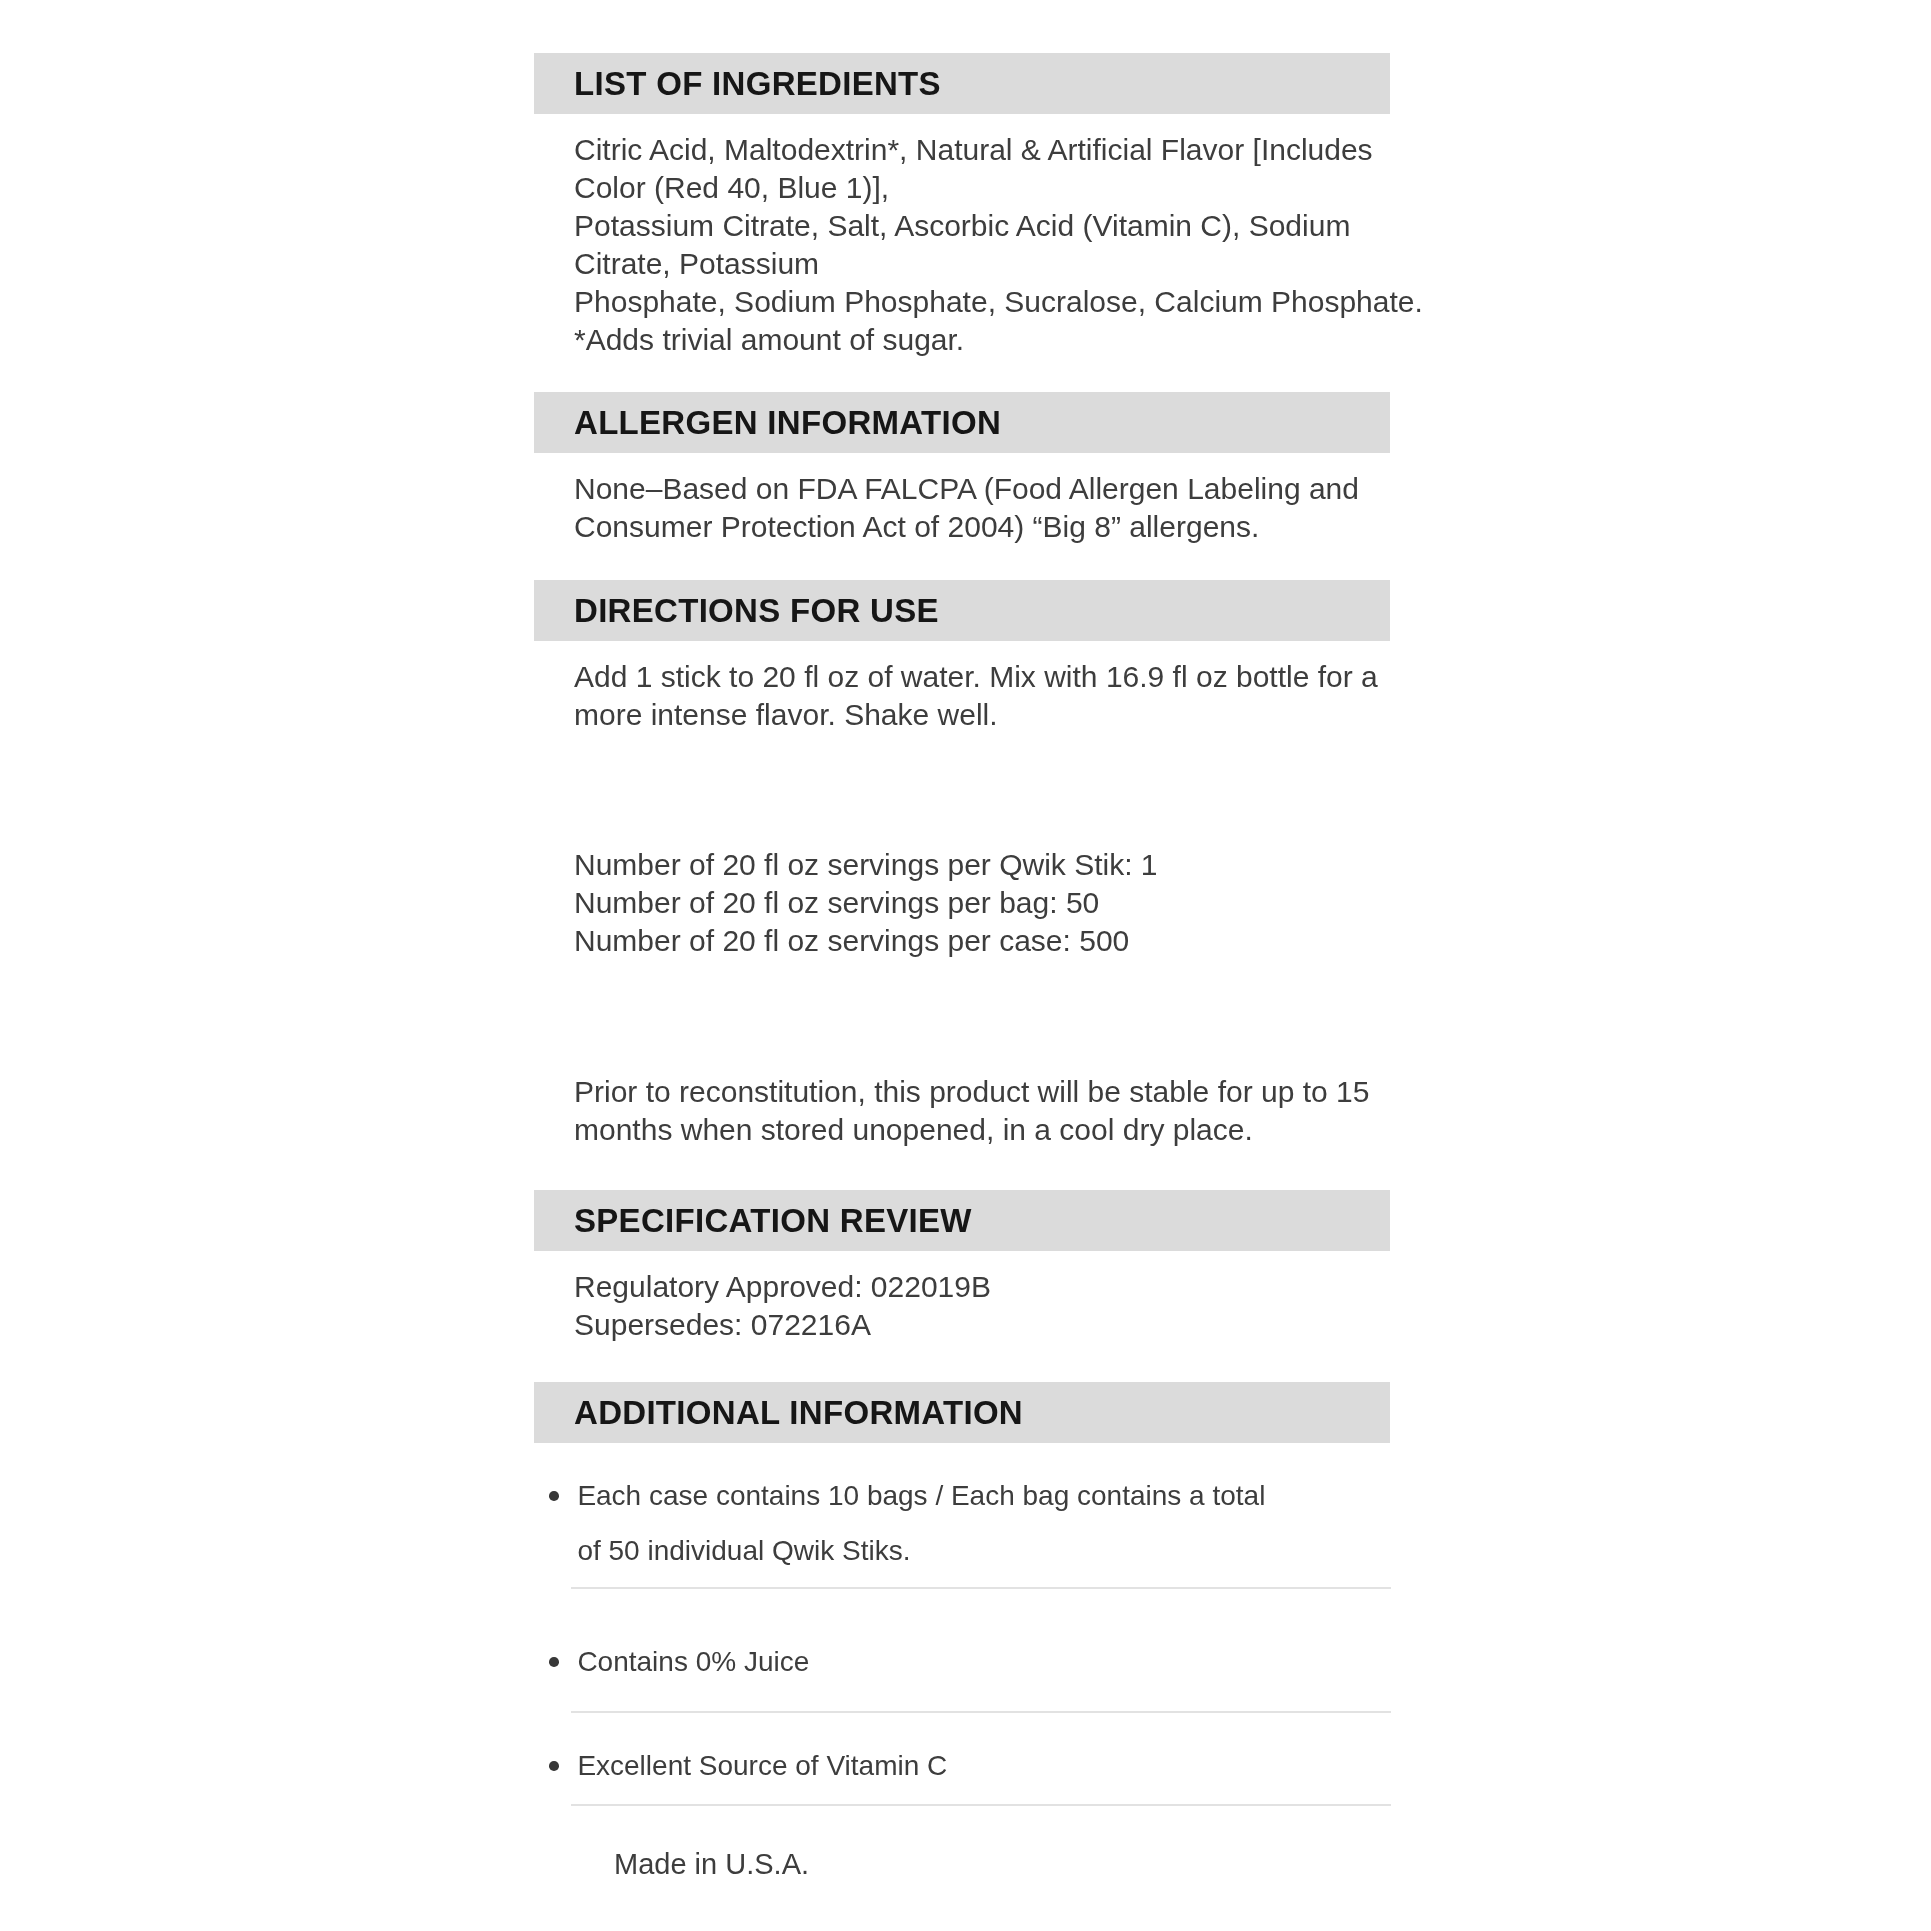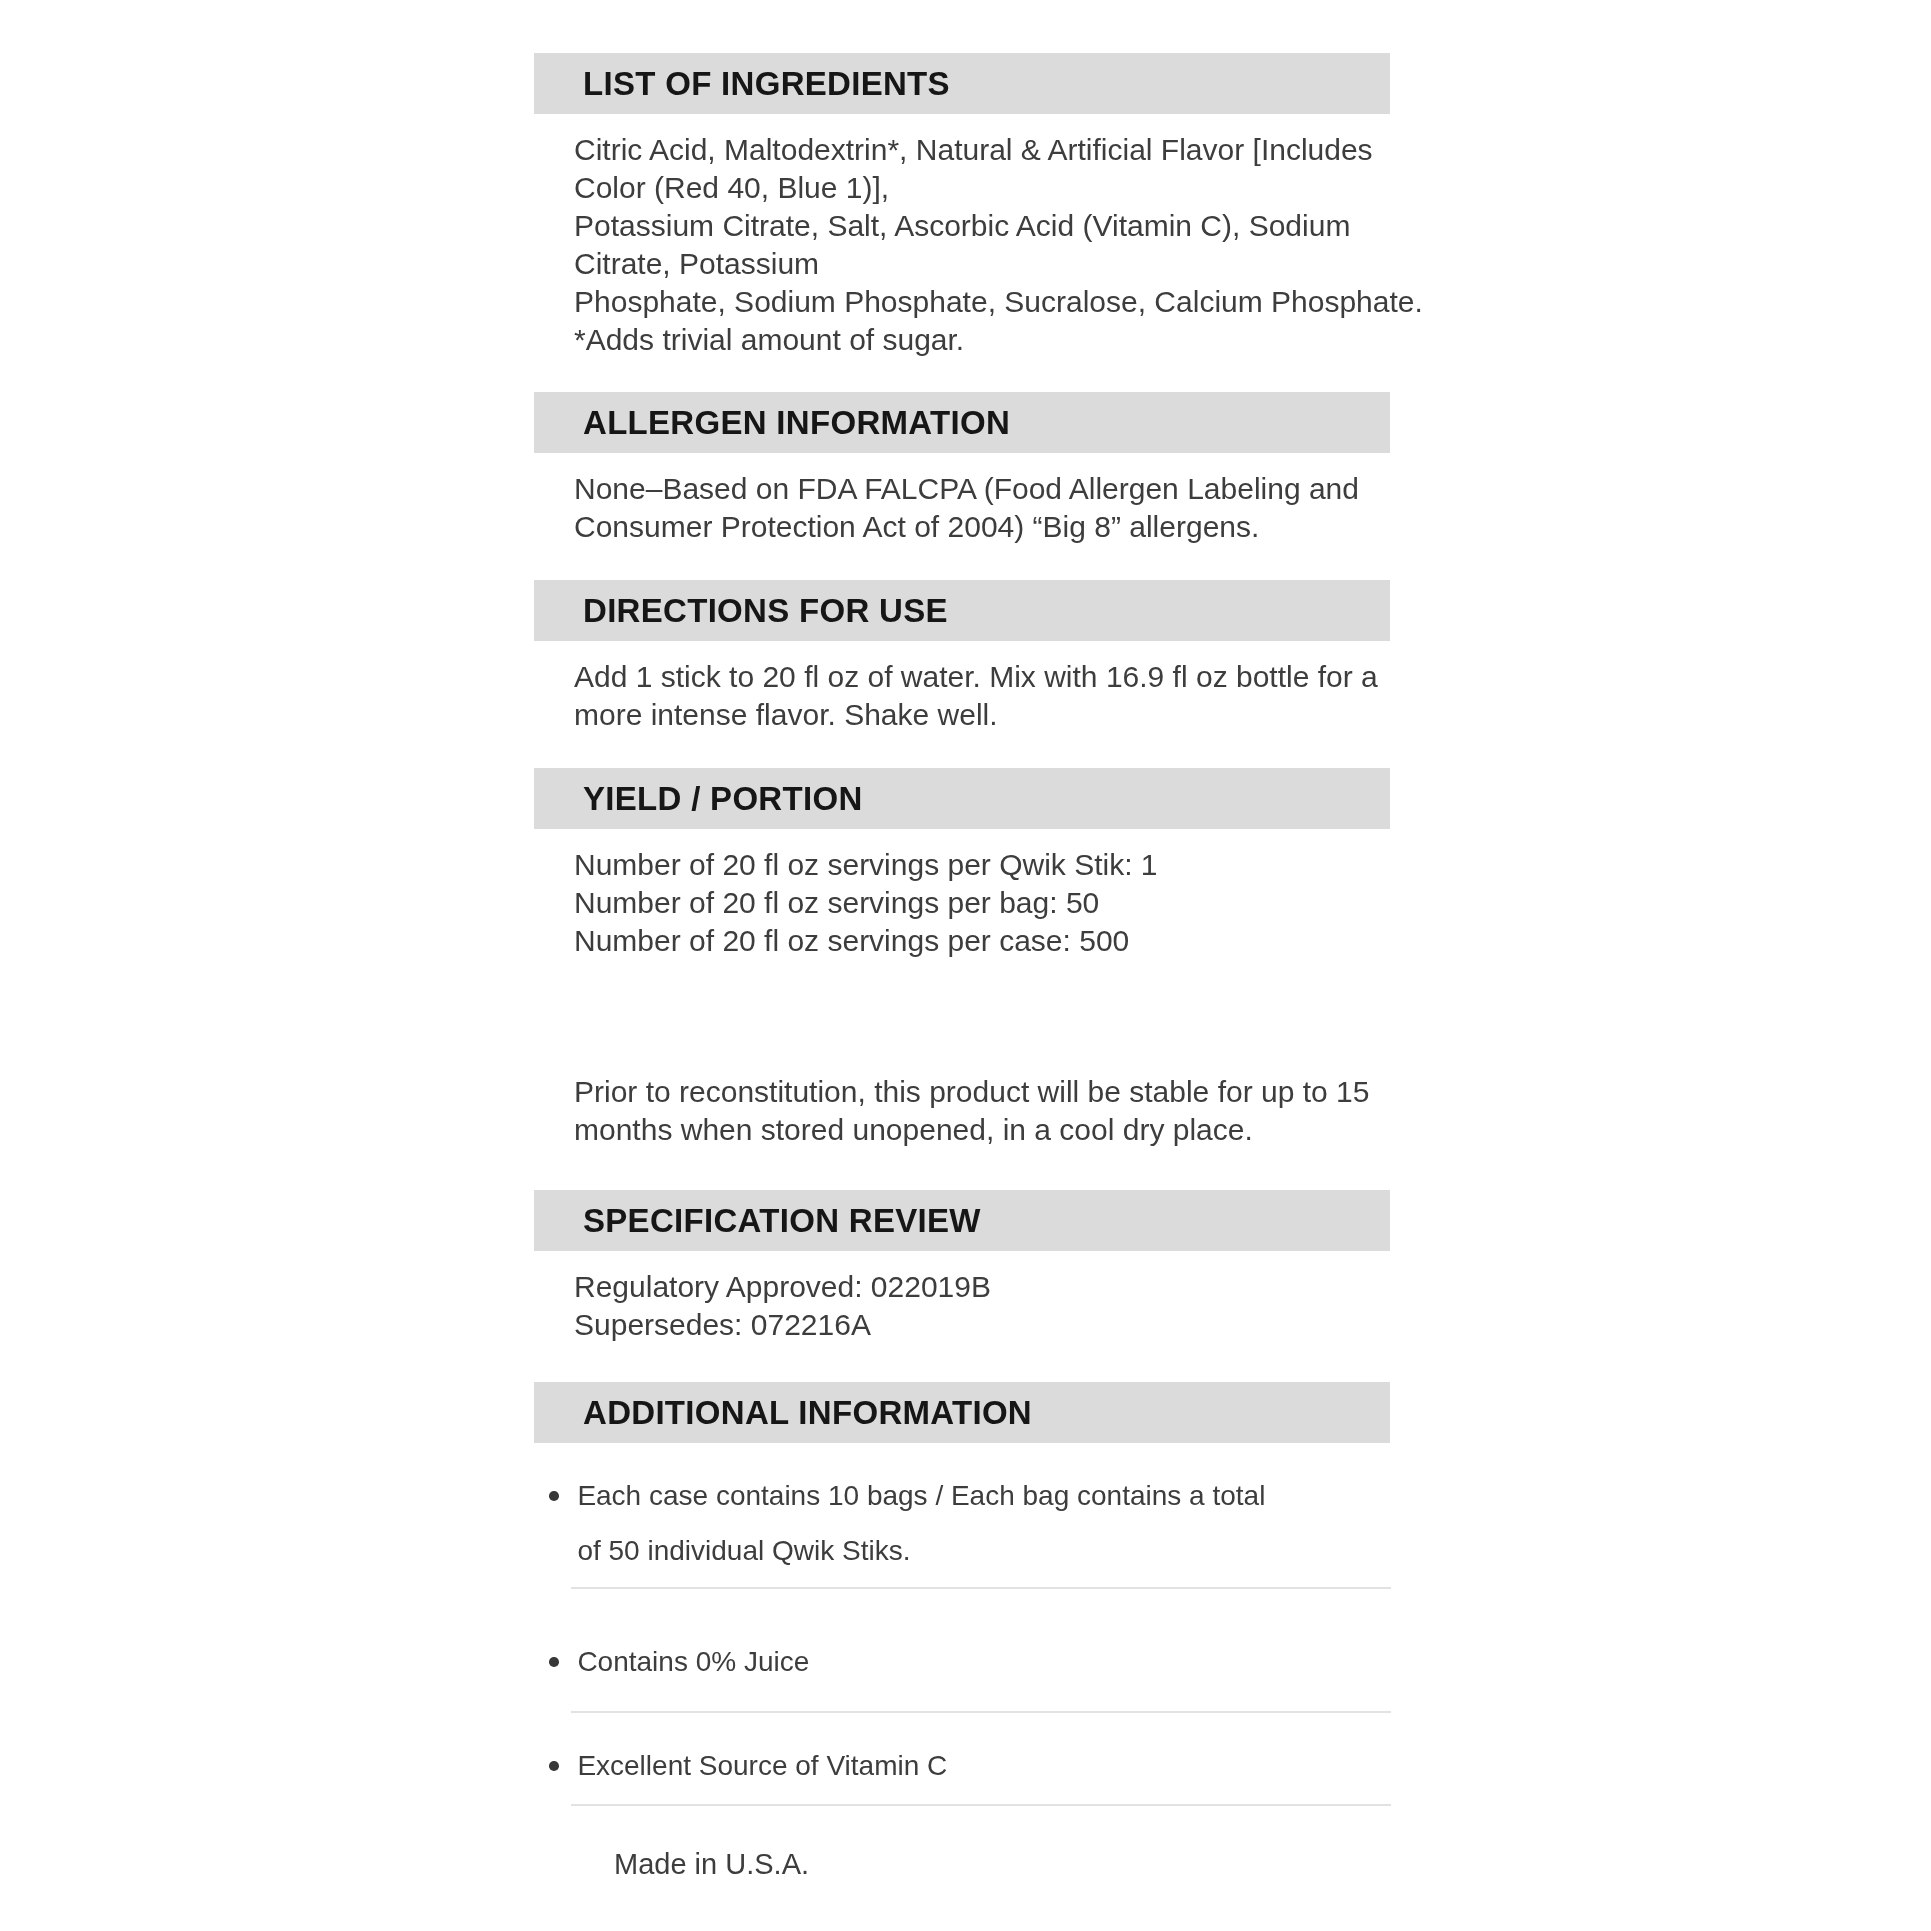--- a/index.html
+++ b/index.html
@@ -30,21 +30,20 @@
     background: var(--section-bar, #dbdbdb);
   }
   .sec-title {
     font-size: 33px;
     font-weight: bold;
     line-height: 61px;
     padding-left: 40px;
     color: var(--heading-text, #161616);
     letter-spacing: 0.3px;
     white-space: nowrap;
-    margin-left: 9px;
   }
   .body-block {
     position: absolute;
     left: 40px;
     width: 792px;
     font-size: 30px;
     line-height: 38px;
     color: var(--body-text, #3d3d3d);
   }
   .body-line { white-space: nowrap; }
@@ -112,23 +111,20 @@
     </div>
 
     <div class="sec-bar" style="top:580px">
       <div class="sec-title">DIRECTIONS FOR USE</div>
     </div>
     <div class="body-block" style="top:658px">
       <div class="body-line">Add 1 stick to 20 fl oz of water. Mix with 16.9 fl oz bottle for a</div>
       <div class="body-line">more intense flavor. Shake well.</div>
     </div>
 
-    <div class="sec-bar" style="top:768px">
-      <div class="sec-title">YIELD / PORTION</div>
-    </div>
     <div class="body-block" style="top:846px">
       <div class="body-line">Number of 20 fl oz servings per Qwik Stik: 1</div>
       <div class="body-line">Number of 20 fl oz servings per bag: 50</div>
       <div class="body-line">Number of 20 fl oz servings per case: 500</div>
     </div>
 
     <div class="body-block" style="top:1073px">
       <div class="body-line">Prior to reconstitution, this product will be stable for up to 15</div>
       <div class="body-line">months when stored unopened, in a cool dry place.</div>
     </div>

